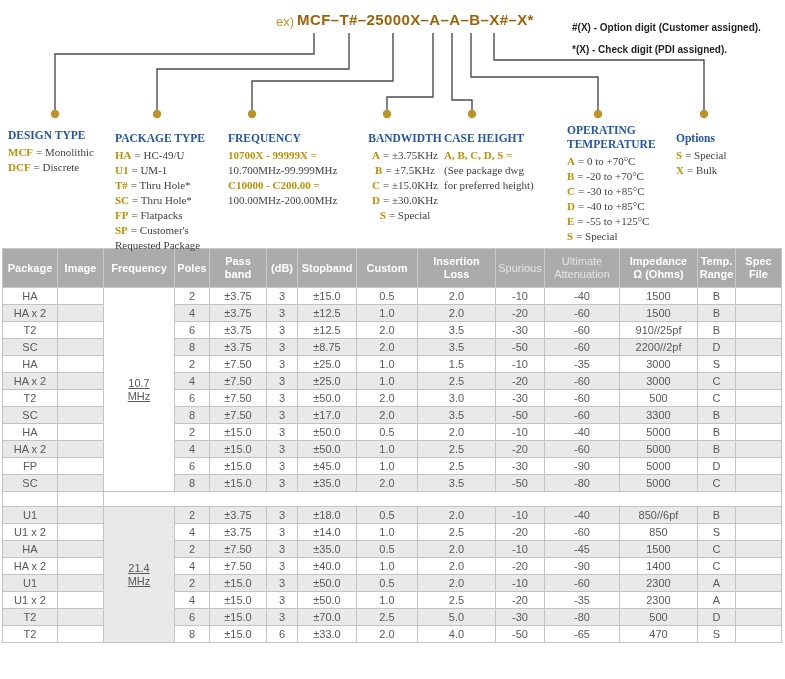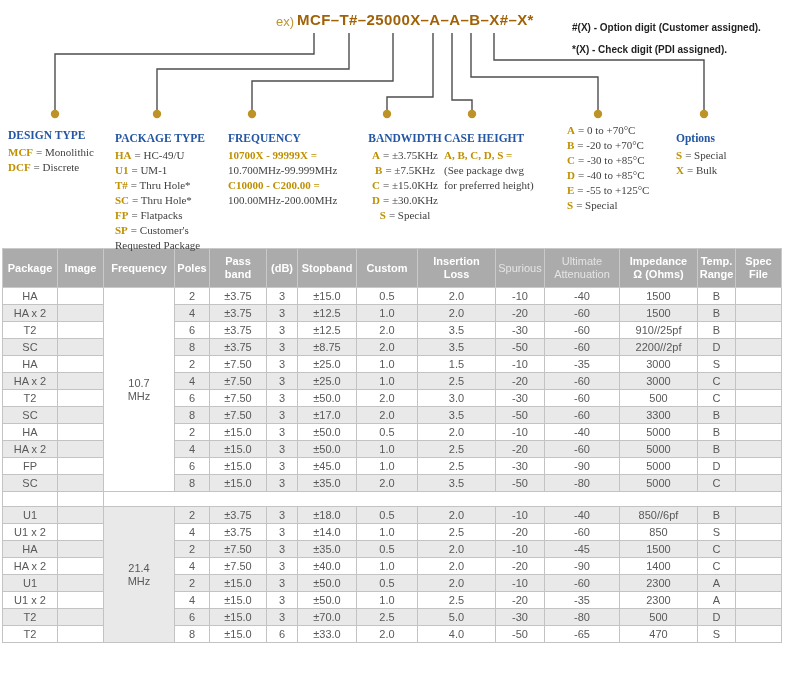--- a/index.html
+++ b/index.html
@@ -25,21 +25,21 @@
   table.spec{border-collapse:collapse;table-layout:fixed;width:779px;margin:2px 0 0 2px;
              border:1px solid #ef4444;}
   table.spec th{background:#ababab;color:#fff;font-weight:bold;font-size:11px;line-height:13px;
                 height:36px;border:1px solid #c9c9c9;white-space:pre-line;padding:1px 1px;
                 text-align:center;vertical-align:middle;}
   table.spec th.muted{font-weight:normal;color:#e4e4e4;}
   table.spec td{border:1px solid #c3c3c3;height:16px;padding:0 2px;text-align:center;
                 vertical-align:middle;font-size:11px;line-height:13px;color:#595959;background:#fff;}
   tr.shade td{background:#e9e9e9;}
   td.pkg{text-align:left;padding-left:9px;}
-  td.freq{background:#fff;white-space:pre-line;}
+  td.freq{background:#fff;white-space:pre-line;text-decoration:underline;}
   tr.separator td{background:#fff;height:14px;}
   td.sep-wide{border-left:none;border-right:none;}
 </style>
 </head>
 <body>
 
 <div class="page">
 
   <div class="diagram">
     <svg width="785" height="125">
@@ -97,20 +97,22 @@
           <div class="f-line"><span class="f-code">D</span><span>= ±30.0KHz</span></div>
           <div class="f-line"><span class="f-code">S</span><span>= Special</span></div>
         </div>
         <div class="field-col" style="left: 444px; top: 131px; width: 122px;">
           <div class="f-head">CASE HEIGHT</div>
           <div class="f-line"><span class="f-code">A, B, C, D, S =</span><span></span></div>
           <div class="f-line">(See package dwg</div>
           <div class="f-line">for preferred height)</div>
         </div>
         <div class="field-col" style="left: 567px; top: 123px; width: 116px;">
+          <div class="f-head">OPERATING
+TEMPERATURE</div>
           <div class="f-line"><span class="f-code">A</span><span>= 0 to +70°C</span></div>
           <div class="f-line"><span class="f-code">B</span><span>= -20 to +70°C</span></div>
           <div class="f-line"><span class="f-code">C</span><span>= -30 to +85°C</span></div>
           <div class="f-line"><span class="f-code">D</span><span>= -40 to +85°C</span></div>
           <div class="f-line"><span class="f-code">E</span><span>= -55 to +125°C</span></div>
           <div class="f-line"><span class="f-code">S</span><span>= Special</span></div>
         </div>
         <div class="field-col" style="left: 676px; top: 131px; width: 76px;">
           <div class="f-head">Options</div>
           <div class="f-line"><span class="f-code">S</span><span>= Special</span></div>

